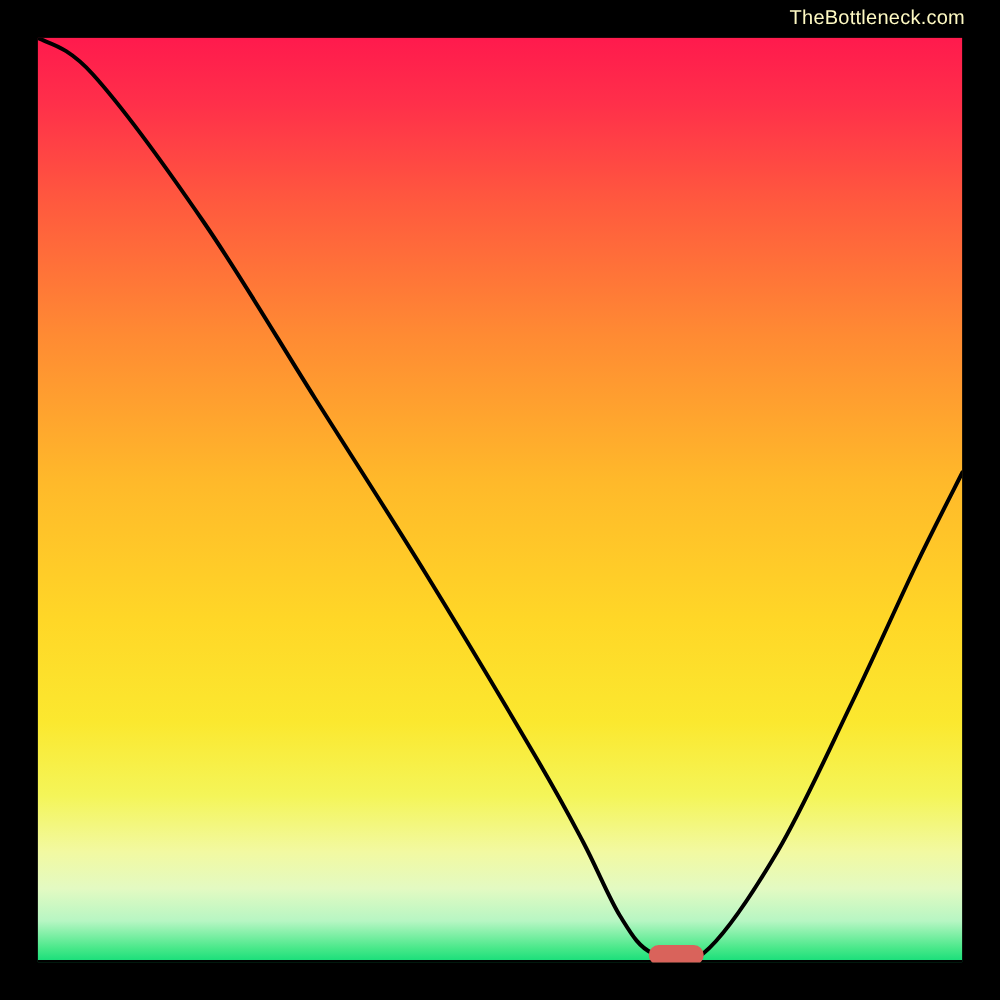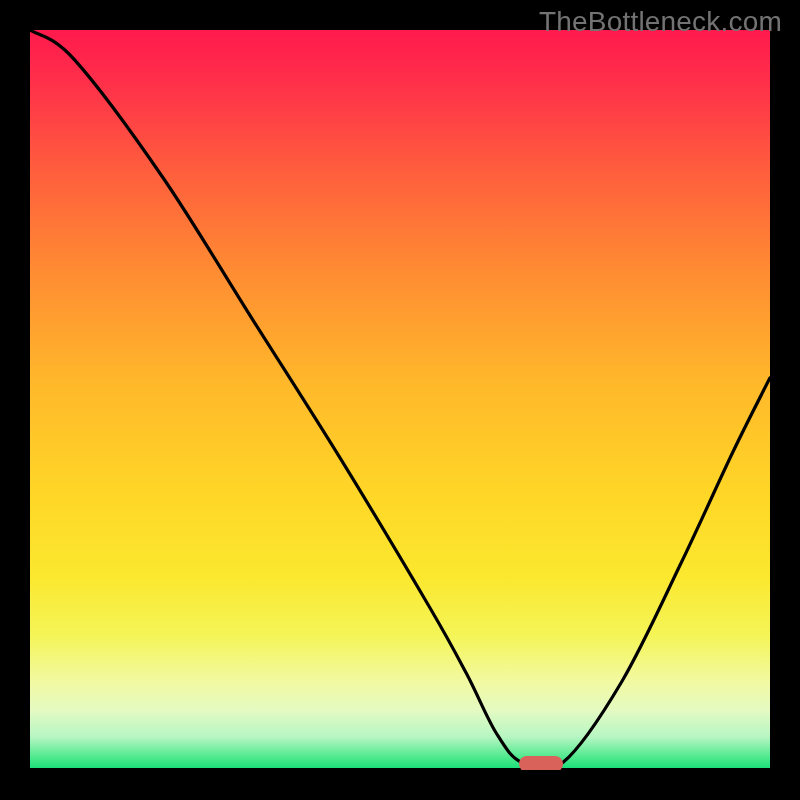--- a/index.html
+++ b/index.html
@@ -13,23 +13,23 @@
   }
   .frame {
     position: relative;
     width: 800px;
     height: 800px;
     background: #000;
   }
   .watermark {
     position: absolute;
     top: 6px;
-    right: 18px;
-    color: #737373;
-    font-size: 28px;
+    right: 28px;
+    color: #fef9c3;
+    font-size: 16px;
     font-weight: 500;
     letter-spacing: 0.2px;
     z-index: 5;
   }
   .plot {
     position: absolute;
     left: 30px;
     top: 30px;
     width: 740px;
     height: 740px;

